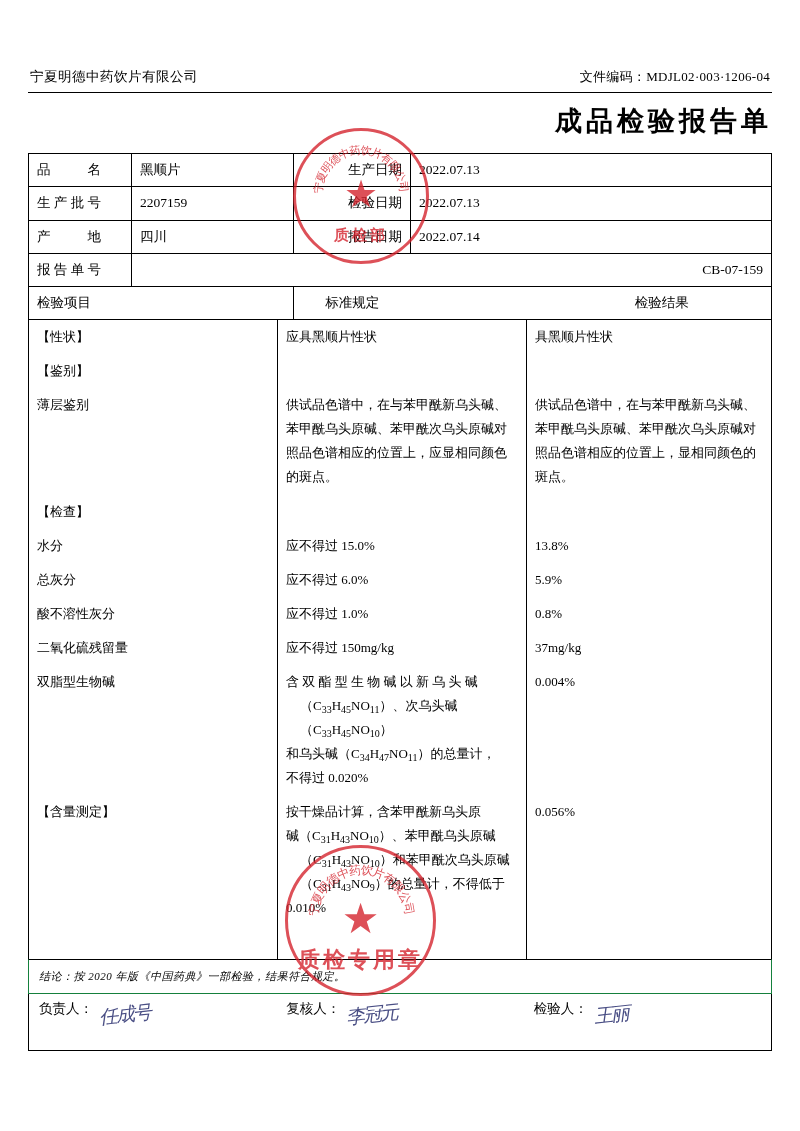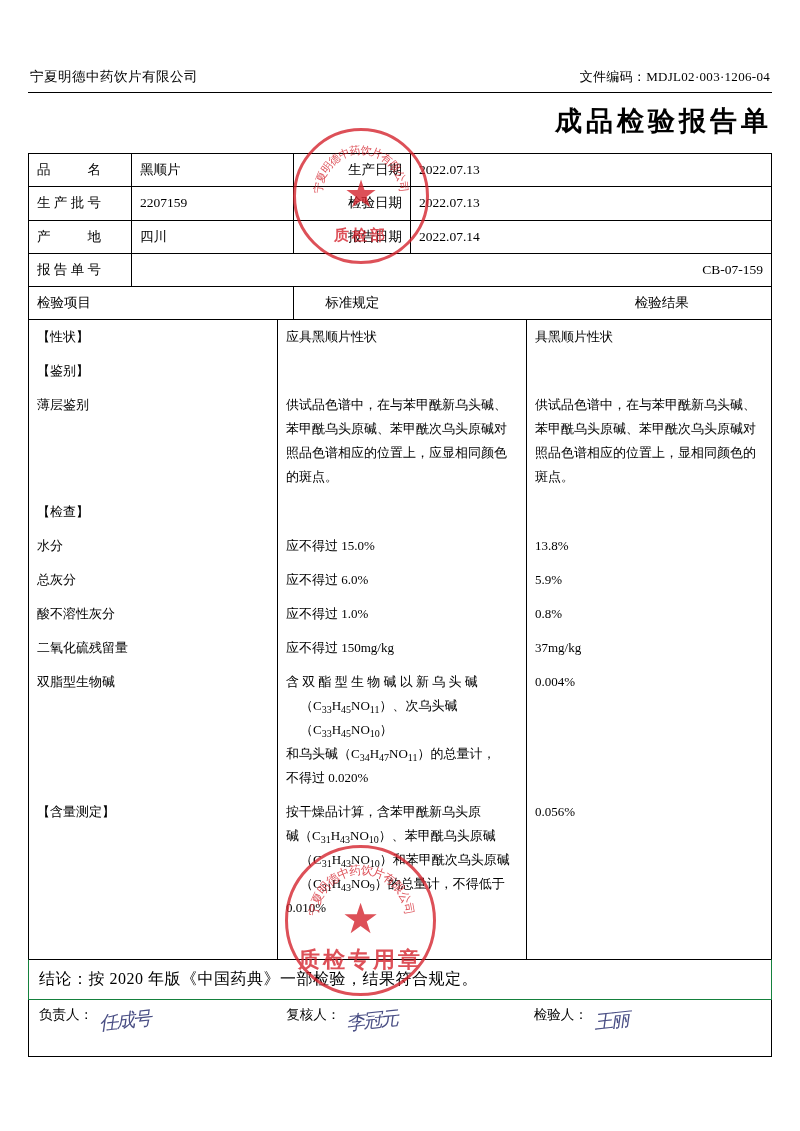--- a/index.html
+++ b/index.html
@@ -93,22 +93,23 @@
   .col-std  { width: 232px; }
   .col-res  { width: auto; }
   .pad-t { padding-top: 12px; }
   sub { font-size: 10px; vertical-align: baseline; position: relative; bottom: -3px; }
   .indent { padding-left: 14px; display:block; }
   
   .concl {
     border: 1px solid #15803d;
     border-top: 1px solid #000;
     padding: 9px 10px;
-    font-size: 16px;
+    font-size: 11px;
     letter-spacing: 0.5px;
+    font-style: italic;
   }
   
   .sigs {
     border: 1px solid #000;
     border-top: none;
     height: 56px;
     display: flex;
     font-size: 13.5px;
     position: relative;
   }

